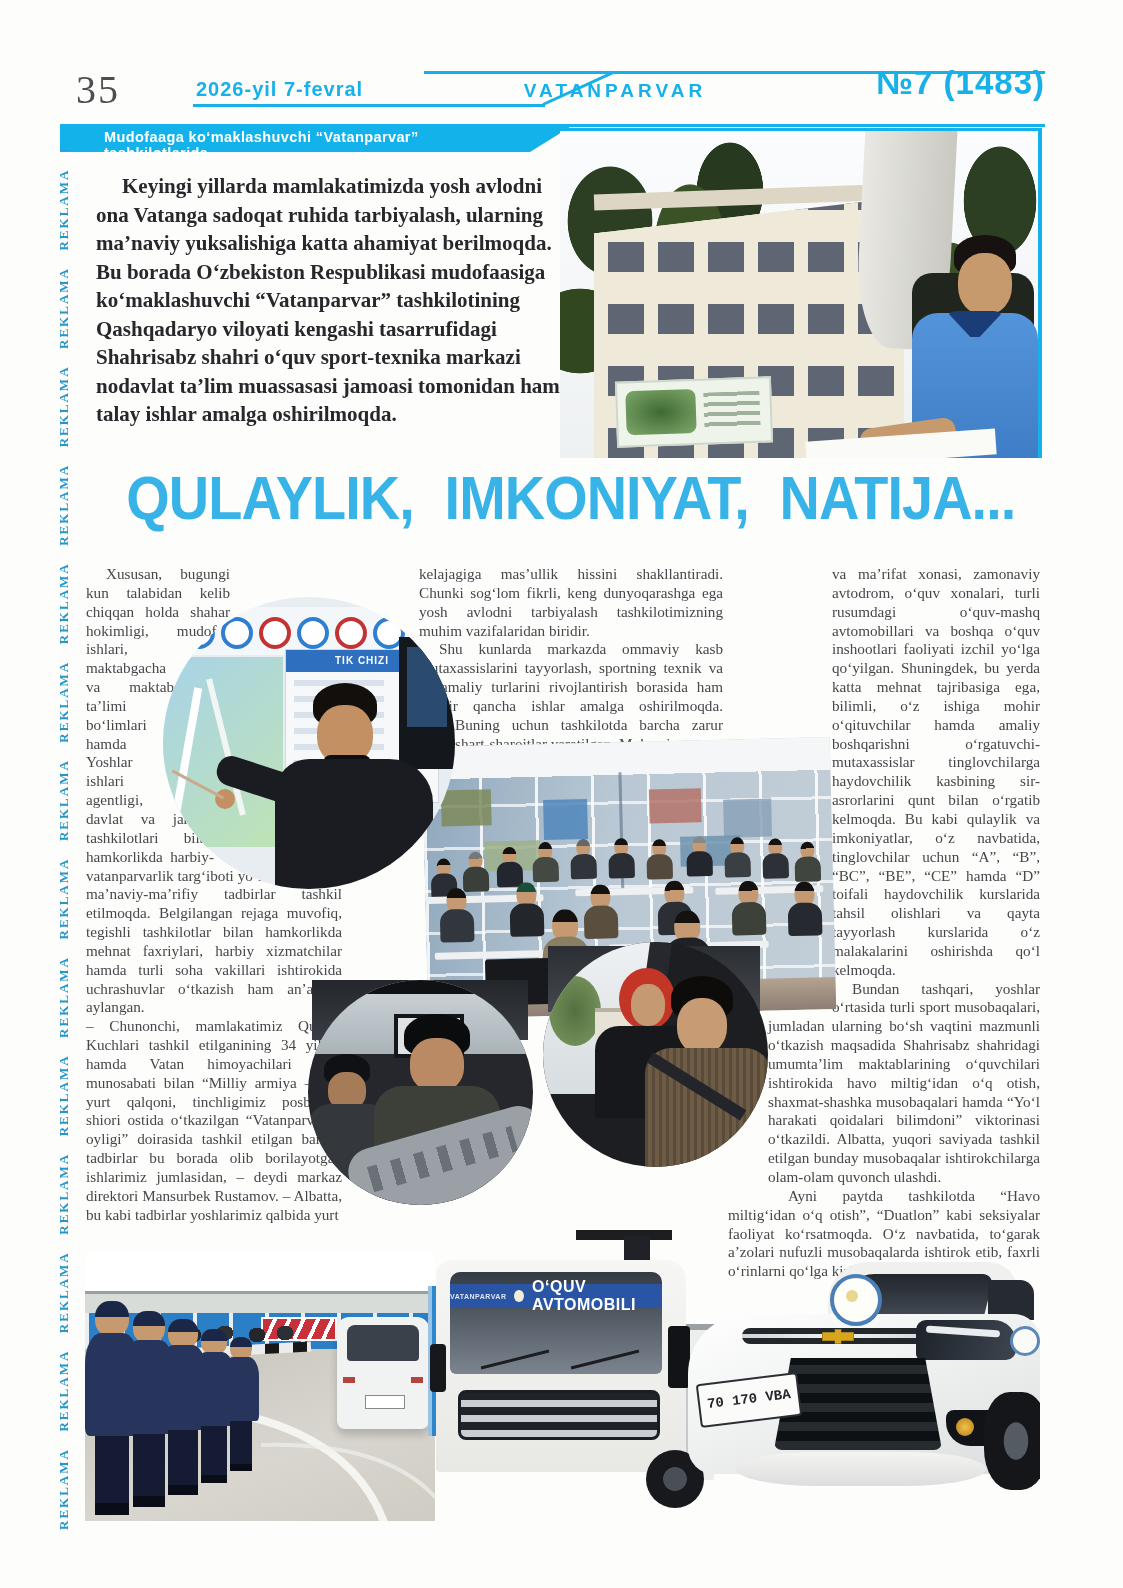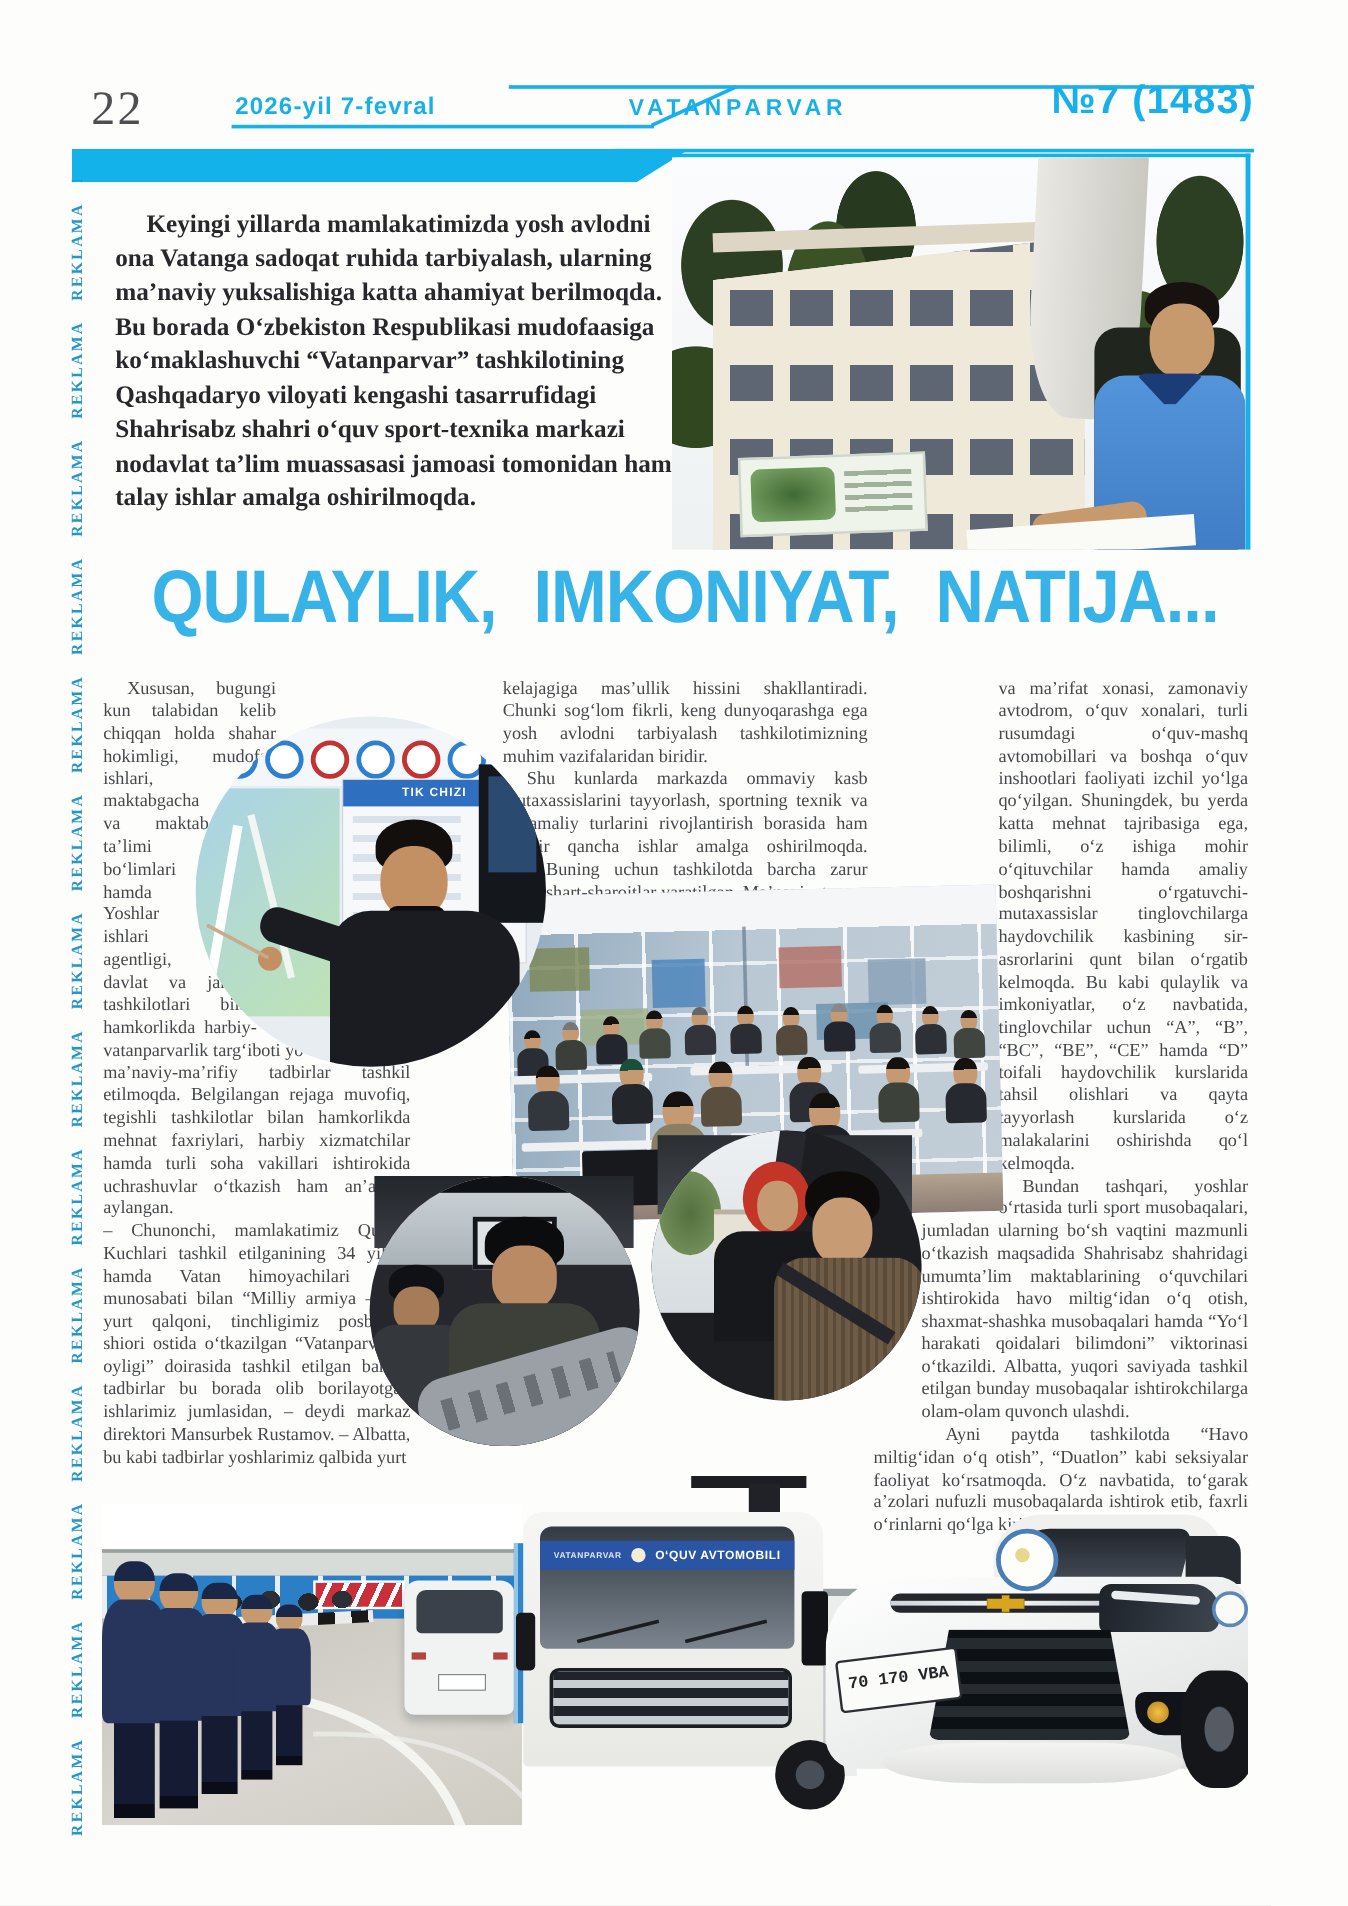--- a/index.html
+++ b/index.html
@@ -187,21 +187,21 @@
   .truckph{left:428px;top:1228px;width:286px;height:318px;z-index:2;background:transparent;}
   .tk-bg{left:0;top:58px;width:84px;height:150px;background:repeating-linear-gradient(90deg,rgba(255,255,255,.5) 0 4px,transparent 4px 26px),#2f86c8;}
   .tk-rack{left:148px;top:2px;width:96px;height:10px;background:#1c1e22;}
   .tk-stack{left:196px;top:8px;width:26px;height:56px;background:#202227;}
   .tk-cab{left:8px;top:32px;width:250px;height:212px;background:linear-gradient(#f6f6f4,#e8e8e5);border-radius:16px 20px 4px 4px;}
   .tk-glass{left:14px;top:12px;width:212px;height:102px;background:linear-gradient(#333a44,#7c858f);border-radius:10px 10px 6px 6px;}
   .tk-banner{left:0;top:12px;width:212px;height:24px;background:#2a55a4;display:flex;align-items:center;justify-content:center;gap:8px;
       color:#fff;font-family:"Liberation Sans",sans-serif;font-weight:700;}
   .tk-brand{font-size:7px;letter-spacing:.5px;opacity:.85;}
   .tk-logo{width:12px;height:12px;border-radius:50%;background:#f2ecd9;}
-  .tk-bannertext{font-size:10px;letter-spacing:.5px;}
+  .tk-bannertext{font-size:16px;letter-spacing:.5px;}
   .tk-wiper{left:30px;top:86px;width:70px;height:3px;background:#1b1d20;transform:rotate(-14deg);}
   .tk-wiper2{left:120px;top:86px;width:70px;height:3px;background:#1b1d20;transform:rotate(-14deg);}
   .tk-mir-l{left:-6px;top:84px;width:16px;height:48px;background:#17181b;border-radius:4px;}
   .tk-mir-r{left:232px;top:66px;width:22px;height:62px;background:#121316;border-radius:4px;}
   .tk-grille{left:22px;top:130px;width:196px;height:44px;border-radius:8px;
       background:repeating-linear-gradient(0deg,#c9ced3 0 7px,#20242a 7px 15px);border:3px solid #1b1e23;}
   .tk-bumper{left:2px;top:176px;width:238px;height:58px;background:linear-gradient(#eef0f1,#d9dcdd);border-radius:10px;}
   .tk-hl{position:absolute;top:6px;width:42px;height:26px;background:linear-gradient(120deg,#f8f8f6,#b9bec2);border-radius:6px;border:2px solid #9aa0a4;}
   .tk-plate{left:58px;top:24px;width:92px;height:22px;background:#fbfcf9;border:2px solid #2b2f33;border-radius:3px;
       font-family:"Liberation Mono",monospace;font-weight:700;font-size:12px;line-height:20px;text-align:center;color:#23262a;}
@@ -231,28 +231,29 @@
   .car-fog-lamp{left:10px;top:8px;width:18px;height:18px;background:radial-gradient(#f0c24a,#b67f14);border-radius:50%;}
   .car-lip{left:48px;top:190px;width:250px;height:34px;background:linear-gradient(#f4f4f2,#dcdedd);border-radius:50%/26px;}
   .car-wheel{left:296px;top:130px;width:64px;height:98px;background:radial-gradient(#555b63 26%,#14161a 28%);border-radius:40% 40% 42% 42%;}
   .car-door-emblem{left:322px;top:64px;width:24px;height:24px;background:#fafaf6;border:3px solid #5b88b8;border-radius:50%;}
 </style>
 </head>
 <body>
 
 <div class="page">
 
-  <div class="abs pagenum">22</div>
+  <div class="abs pagenum">35</div>
   <div class="abs hdr-cyan date">2026-yil 7-fevral</div>
   <div class="abs hdr-cyan masthead">VATANPARVAR</div>
   <div class="abs hdr-cyan issue">№7 (1483)</div>
   <div class="abs underline"></div>
   <div class="abs slash"></div>
   <div class="abs topline"></div>
   <div class="abs band"></div>
+  <div class="abs band-text">Mudofaaga ko‘maklashuvchi “Vatanparvar” tashkilotlarida</div>
   <div class="abs bandline"></div>
 
   <div class="abs reklama">REKLAMA REKLAMA REKLAMA REKLAMA REKLAMA REKLAMA REKLAMA REKLAMA REKLAMA REKLAMA REKLAMA REKLAMA REKLAMA REKLAMA REKLAMA REKLAMA</div>
 
   <div class="abs lead">Keyingi yillarda mamlakatimizda yosh avlodni ona Vatanga sadoqat ruhida tarbiyalash, ularning ma’naviy yuksalishiga katta ahamiyat berilmoqda. Bu borada O‘zbekiston Respublikasi mudofaasiga ko‘maklashuvchi “Vatanparvar” tashkilotining Qashqadaryo viloyati kengashi tasarrufidagi Shahrisabz shahri o‘quv sport-texnika markazi nodavlat ta’lim muassasasi jamoasi tomonidan ham talay ishlar amalga oshirilmoqda.</div>
 
   <div class="ph office">
     <div class="abs trees-l"></div>
     <div class="abs bld-cornice"></div>
     <div class="abs bld"></div>

